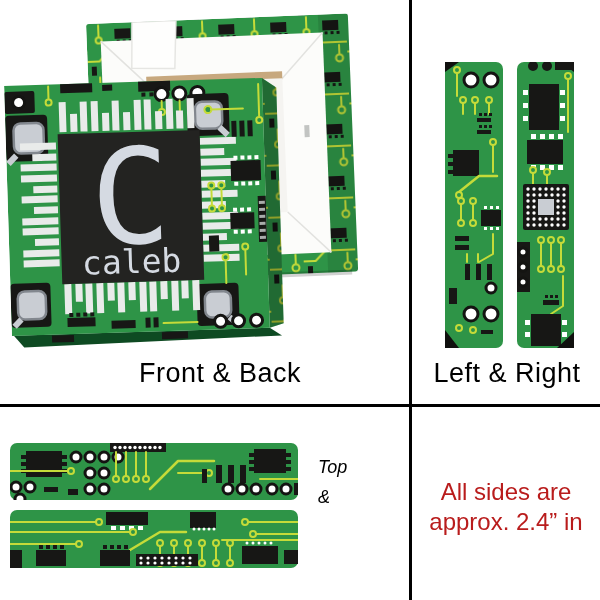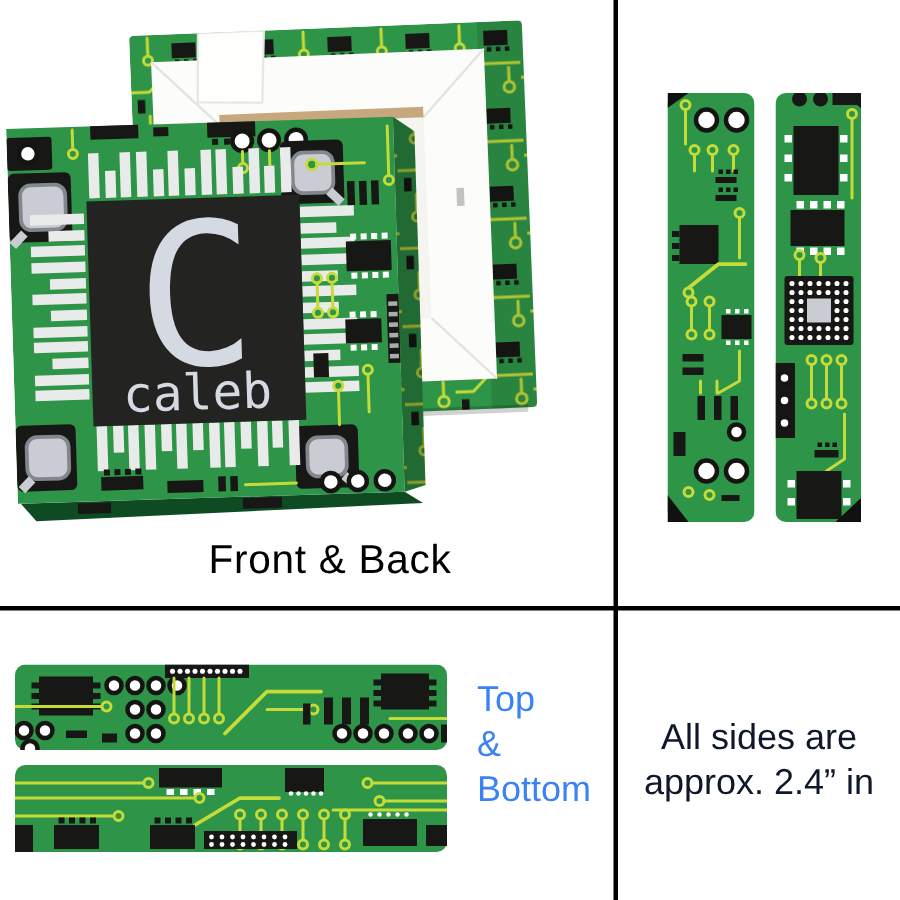--- a/index.html
+++ b/index.html
@@ -1,22 +1,22 @@
 <!DOCTYPE html>
 <html><head>
 <meta charset="utf-8">
 <style>
   html,body{margin:0;padding:0;background:#fff;}
   .stage{position:relative;width:600px;height:600px;background:#fff;overflow:hidden;
          font-family:"Liberation Sans",sans-serif;color:#111;}
   .abs{position:absolute;}
   .label{font-size:27px;color:#000000;letter-spacing:0.5px;}
   .label.center{text-align:center;}
-  .note{font-size:24px;line-height:30px;text-align:center;color:#0f172a;}
-  .tb-label{font-size:24px;line-height:30px;color:#3b82f6;}
+  .note{font-size:24px;line-height:30px;text-align:center;color:#b91c1c;}
+  .tb-label{font-size:18px;line-height:30px;color:#000000;font-style:italic;}
   .divider{background:#000;}
   svg{display:block;}
   
   .tr{fill:none;stroke:#C5DB39;stroke-width:2.5;stroke-linecap:round;stroke-linejoin:round;}
   .tr2{fill:none;stroke:#C5DB39;stroke-width:2;stroke-linecap:round;stroke-linejoin:round;}
   .ring{fill:#2E9447;stroke:#C5DB39;stroke-width:2;}
   .via{fill:#fff;stroke:#141412;stroke-width:3;}
   .blk{fill:#171715;}
   .pin{fill:#E9EBEA;}
   .pad{fill:#C9CDD3;stroke:#82878E;stroke-width:2.5;}
@@ -416,20 +416,21 @@
           <rect class="blk" x="38" y="233" width="3" height="3"></rect>
         <rect class="blk" x="14" y="252" width="30" height="32"></rect>
         <rect class="wdot" x="8" y="258" width="5" height="5"></rect>
           <rect class="wdot" x="8" y="270" width="5" height="5"></rect>
         <rect class="wdot" x="45" y="258" width="5" height="5"></rect>
           <rect class="wdot" x="45" y="270" width="5" height="5"></rect>
         <polygon points="57,270 57,286 40,286" fill="#10100E"></polygon>
       </g>
     </svg>
 
+    <div class="abs label center" style="left:2px;top:358px;width:186px;">Left &amp; Right</div>
   </div>
 
   <div class="abs" style="left:0;top:407px;width:409px;height:193px;">
 
     <svg class="abs" style="left:10px;top:36px;" width="288" height="57" viewBox="0 0 288 57">
       <g>
         <rect x="0" y="0" width="288" height="57" rx="7" fill="#2E9447"></rect>
         <rect class="blk" x="16" y="8" width="36" height="26"></rect>
         <rect class="blk" x="11" y="12" width="5" height="4"></rect>
           <rect class="blk" x="11" y="19" width="5" height="4"></rect>
@@ -577,21 +578,20 @@
           <circle cx="249" cy="33" r="1.5" class="wdot"></circle>
           <circle cx="255" cy="33" r="1.5" class="wdot"></circle>
           <circle cx="261" cy="33" r="1.5" class="wdot"></circle>
         <rect class="blk" x="274" y="40" width="14" height="14"></rect>
       </g>
     </svg>
 
     <div class="abs tb-label" style="left:318px;top:45px;">
       <div>Top</div>
       <div>&amp;</div>
-      <div>Bottom</div>
     </div>
   </div>
 
   <div class="abs" style="left:412px;top:407px;width:188px;height:193px;">
     <div class="abs note" style="left:0;top:70px;width:188px;">
       <div>All sides are</div>
       <div>approx. 2.4” in</div>
     </div>
   </div>
 

